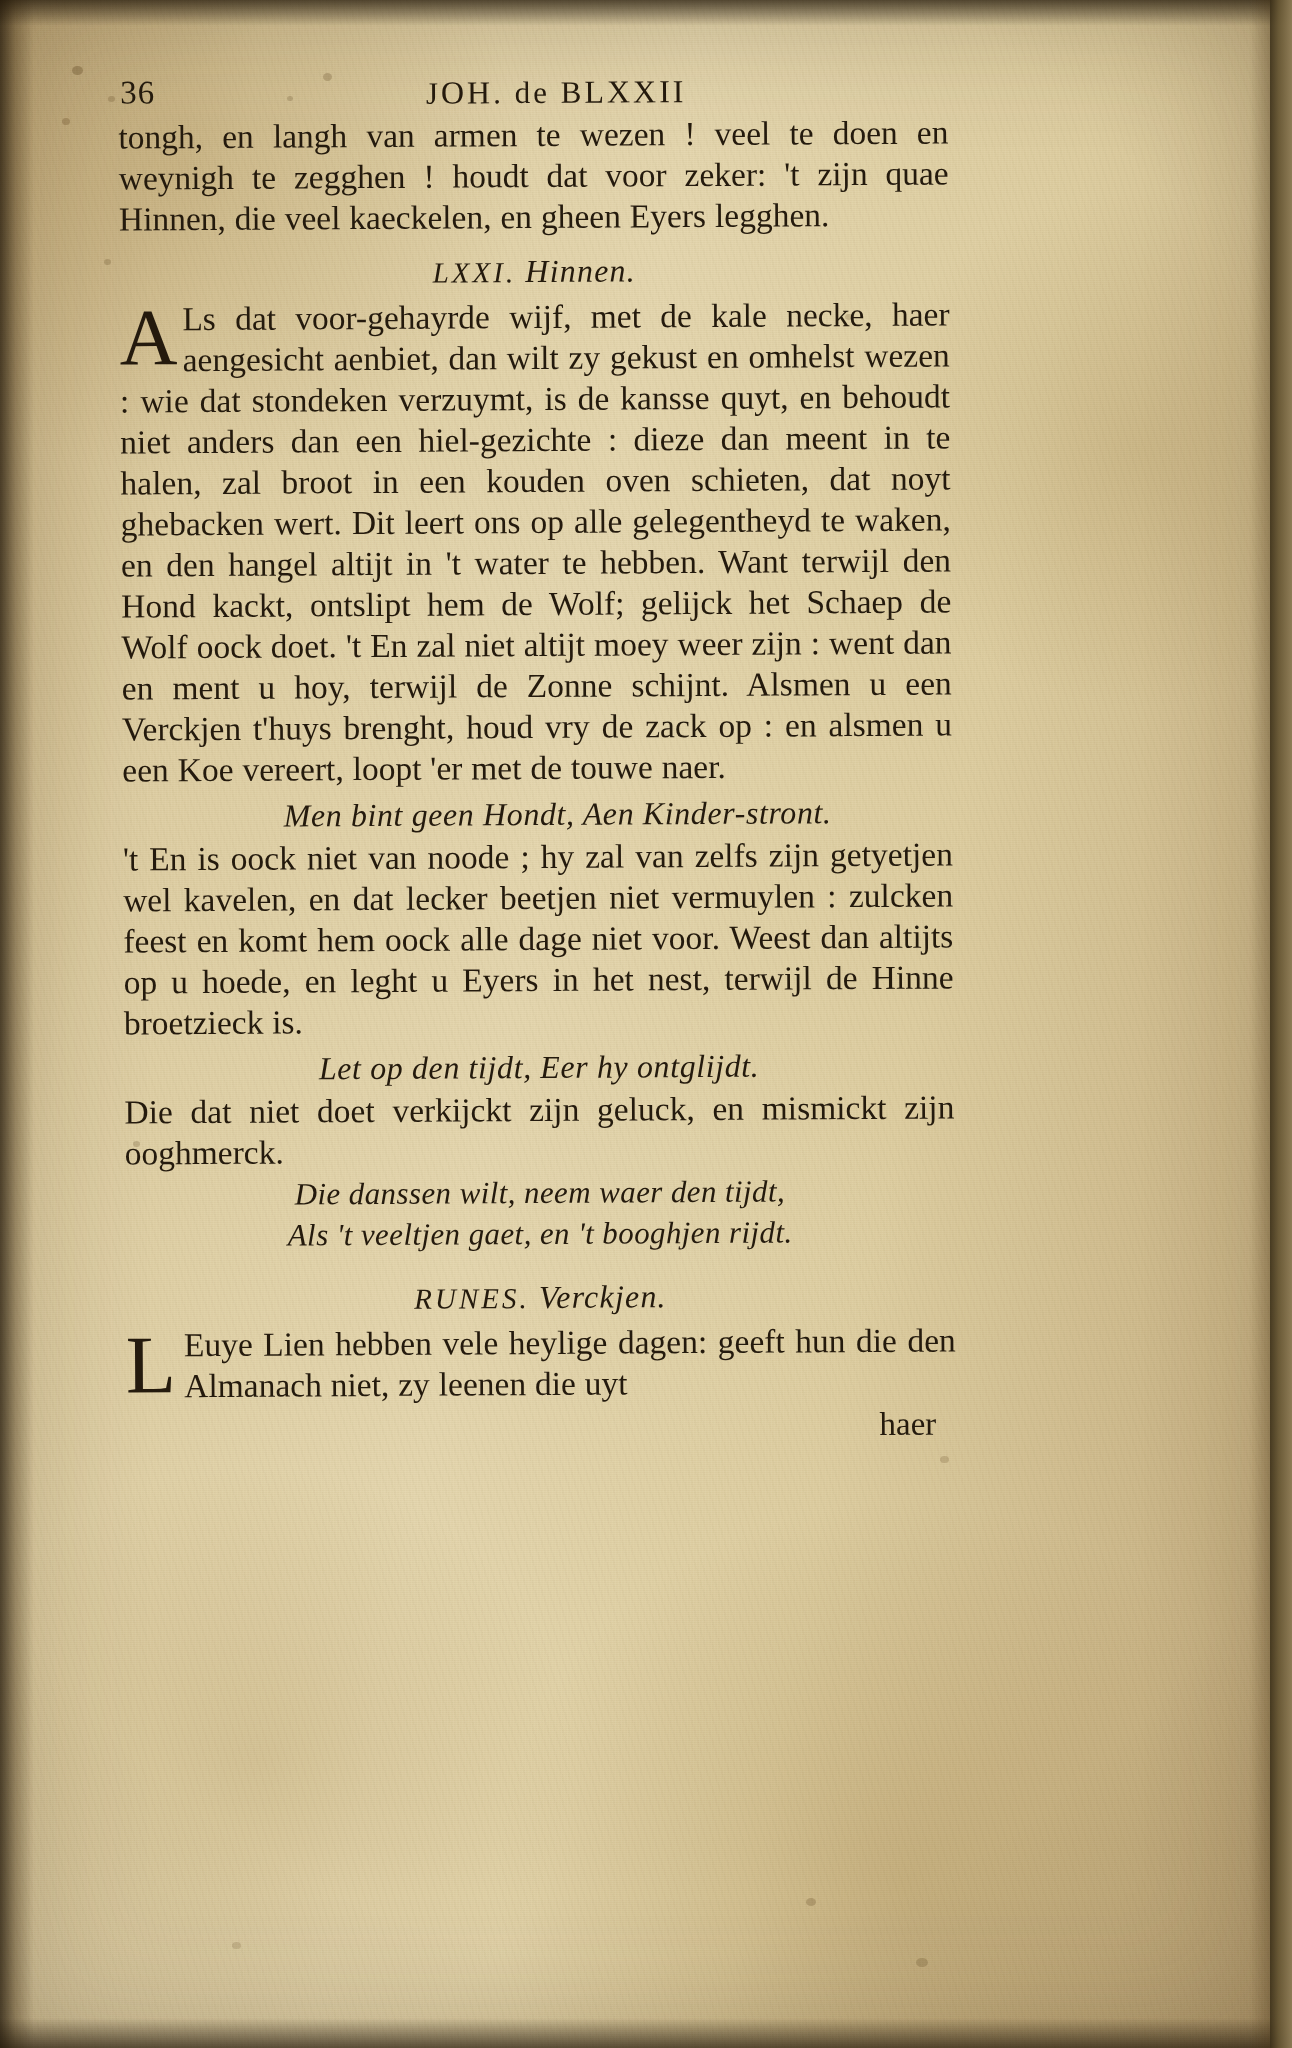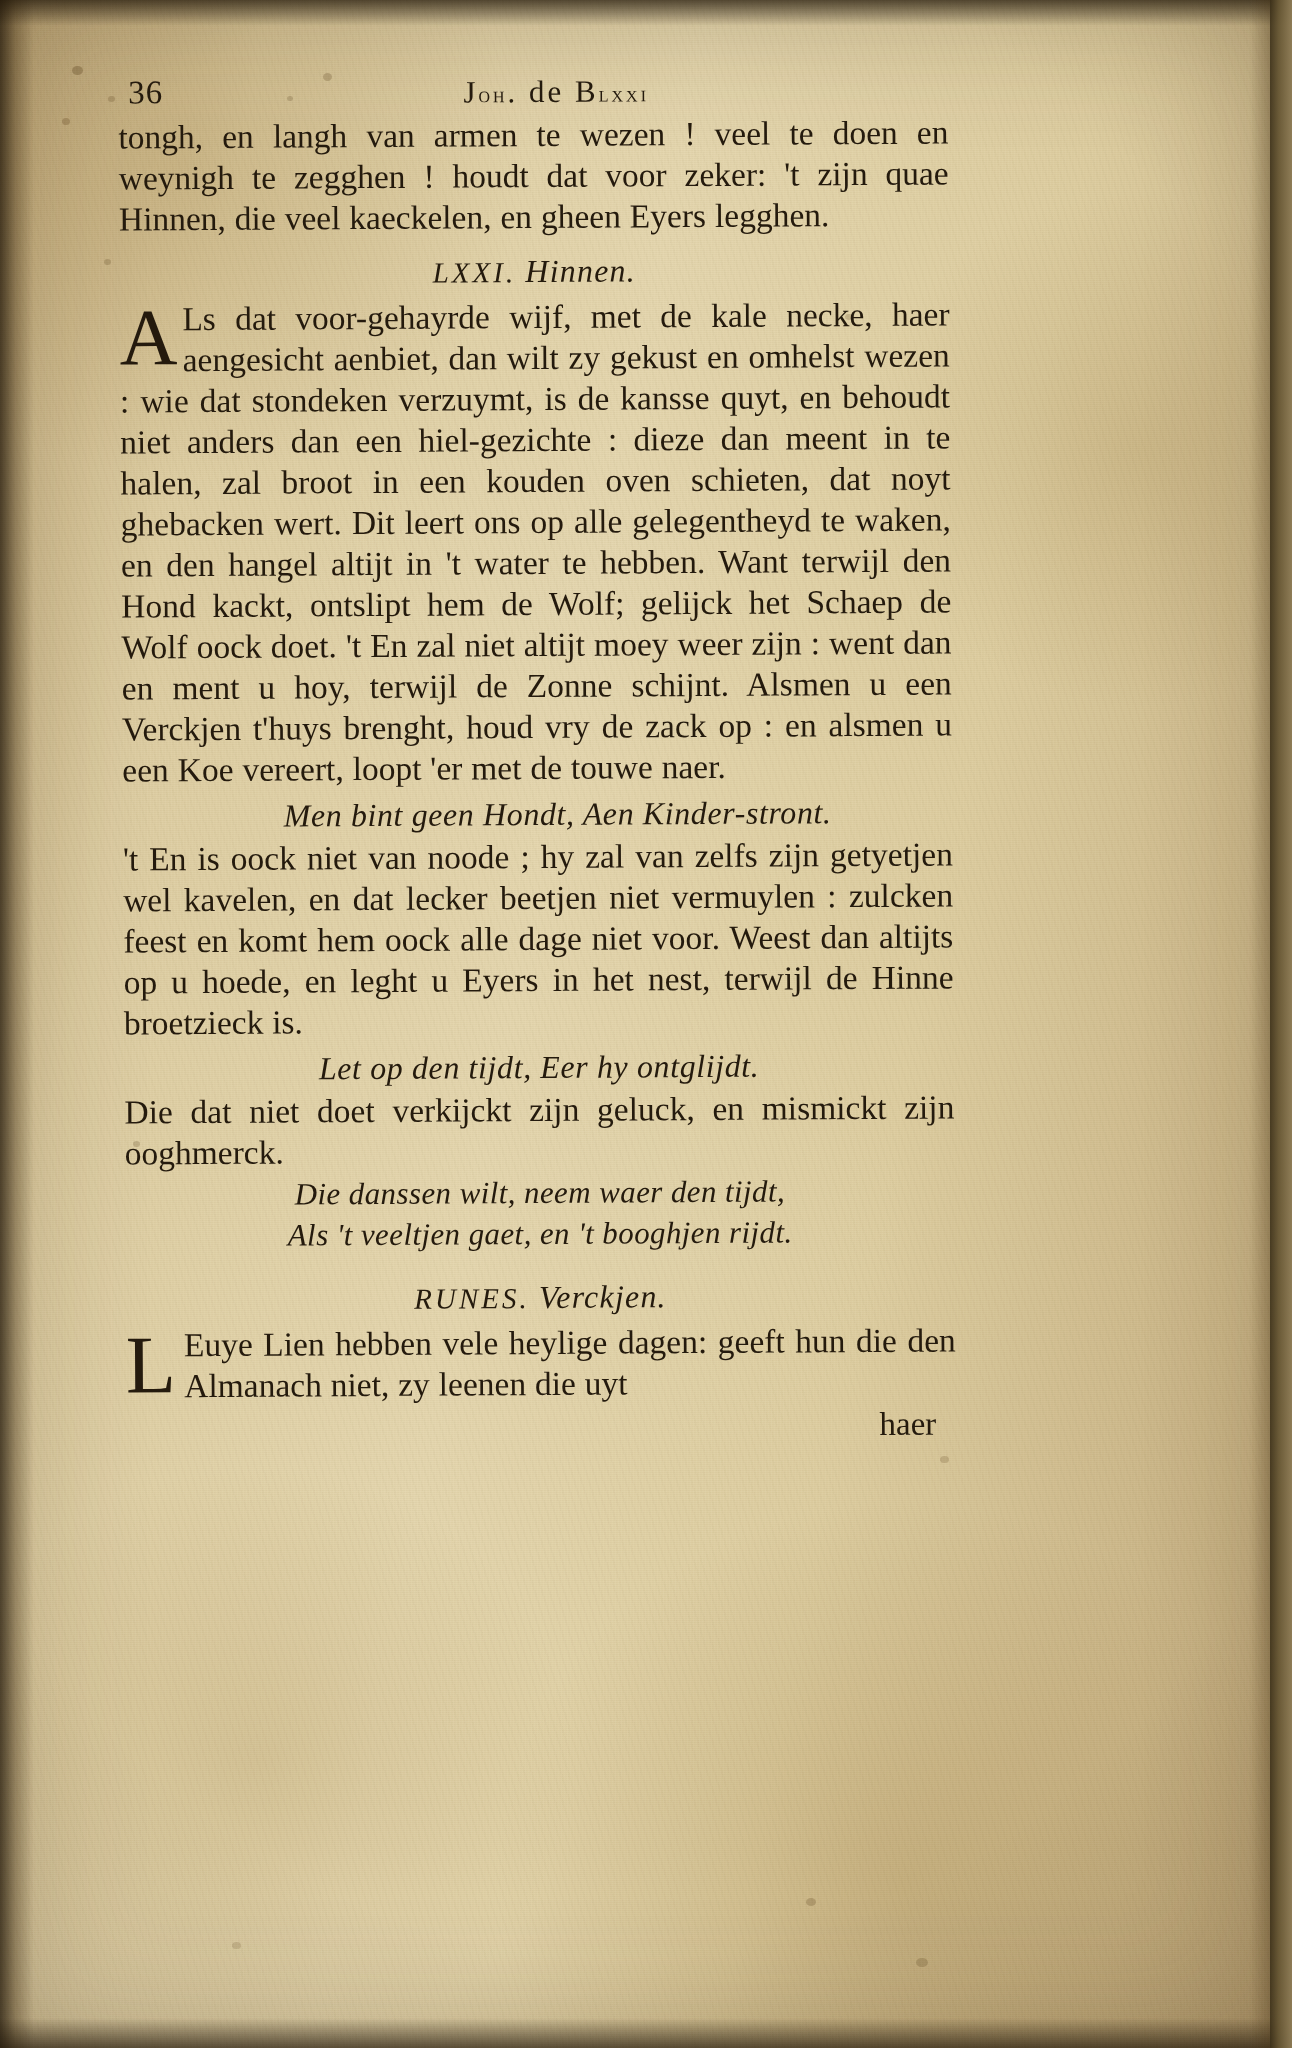--- a/index.html
+++ b/index.html
@@ -91,35 +91,35 @@
     transform-origin: 50% 0%;
   }
 
   .runhead {
     position: relative;
     height: 46px;
     margin-bottom: 2px;
   }
   .folio {
     position: absolute;
-    left: 10px;
+    left: 2px;
     top: 6px;
     font-size: 33px;
     letter-spacing: 1px;
     font-family: Liberation Serif, serif;
   }
   .runtitle {
     text-align: center;
     font-size: 31px;
     letter-spacing: 3px;
     padding-left: 46px;
     padding-top: 8px;
   }
   .runtitle .cap { font-size: 31px; }
-  .runtitle .sc  { font-size: 16px; letter-spacing: 3px; }
+  .runtitle .sc  { font-size: 32px; letter-spacing: 3px; }
 
   p.body {
     margin: 0;
     font-size: 33.5px;
     line-height: 41px;
     text-align: justify;
     text-align-last: left;
     word-spacing: 0.5px;
   }
   p.body.hang { text-indent: 0; }
@@ -193,21 +193,21 @@
   <div class="speck" style="left:940px; top:1456px;width:9px;  height:7px;  opacity:.35;"></div>
   <div class="speck" style="left:806px; top:1898px;width:10px; height:8px;  opacity:.42;"></div>
   <div class="speck" style="left:916px; top:1958px;width:12px; height:9px;  opacity:.40;"></div>
   <div class="speck" style="left:232px; top:1942px;width:9px;  height:7px;  opacity:.30;"></div>
 
   <div id="textblock">
 
     <div class="runhead">
       <div class="folio">36</div>
       <div class="runtitle">
-        <span class="cap">J</span><span class="sc">OH</span><span class="cap">.&nbsp;</span><span class="cap">de</span><span class="cap">&nbsp;</span><span class="cap">B</span><span class="sc">LXXI</span>
+        <span class="cap">J</span><span class="sc">OH</span><span class="cap">.&nbsp;</span><span class="cap">de</span><span class="cap">&nbsp;</span><span class="cap">B</span><span class="sc">LXXII</span>
       </div>
     </div>
 
     <p class="body hang">tongh, en langh van armen te wezen ! veel te doen en weynigh te zegghen ! houdt dat voor zeker: 't zijn quae Hinnen, die veel kaeckelen, en gheen Eyers legghen.</p>
 
     <div class="secthead">
       <span class="num">LXXI.</span>
       <span>Hinnen.</span>
     </div>
 

